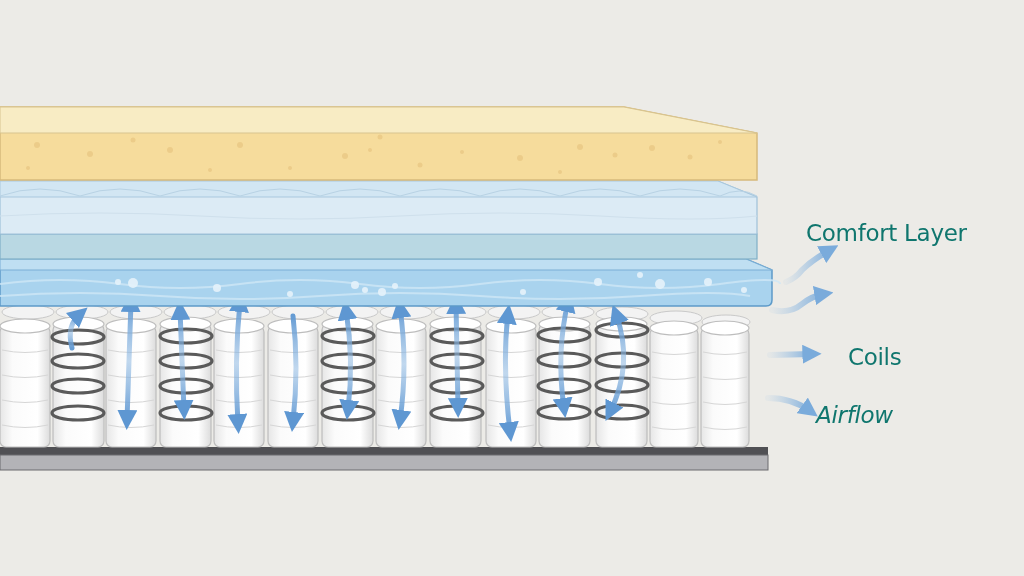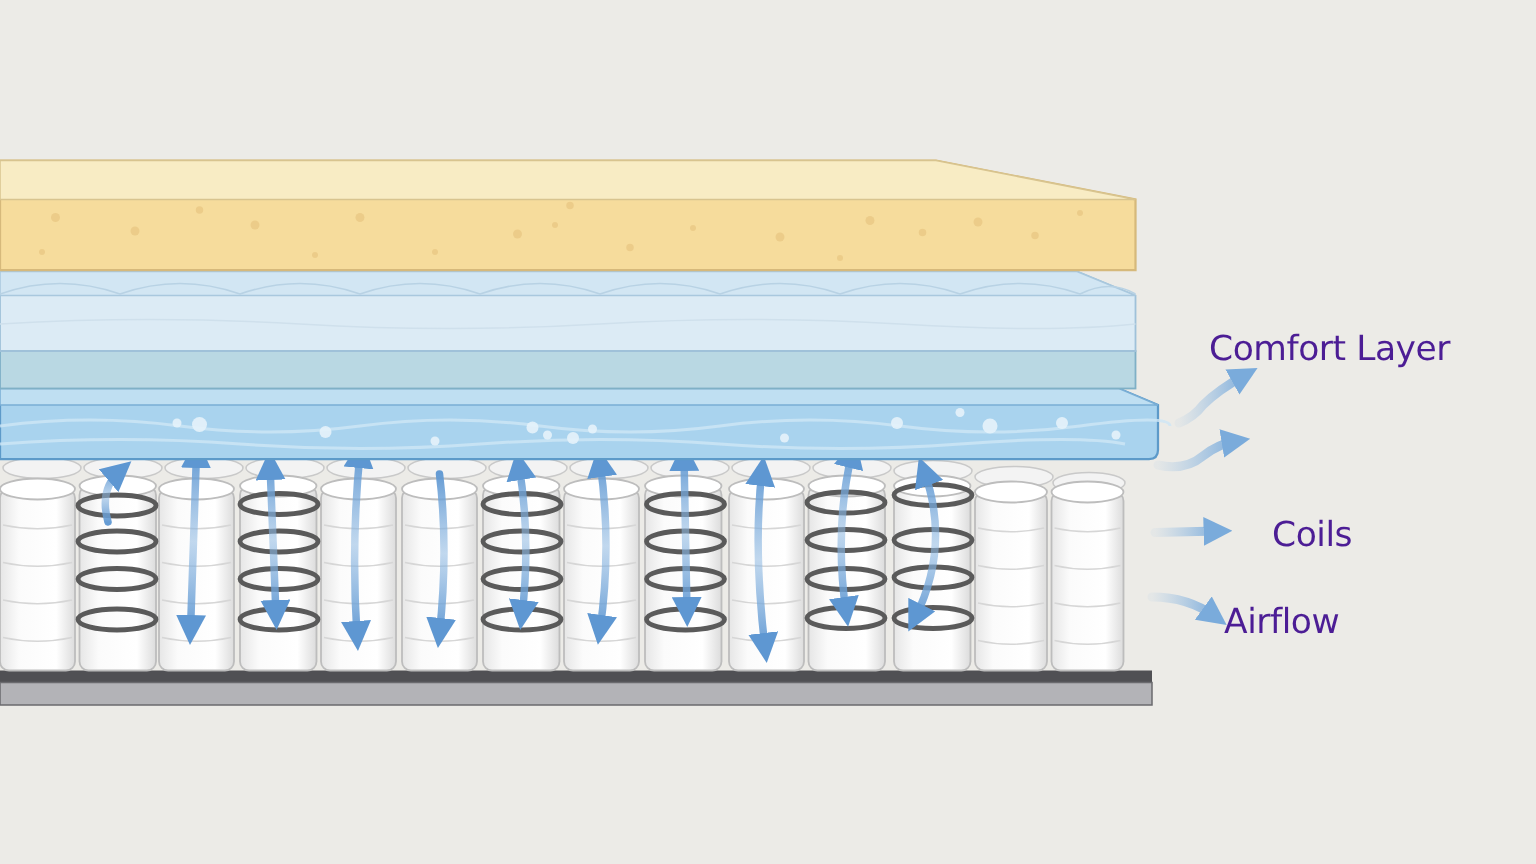--- a/index.html
+++ b/index.html
@@ -5,21 +5,21 @@
   html, body { margin: 0; padding: 0; }
   body {
     width: 1024px; height: 576px; overflow: hidden;
     background: #ecebe7;
     font-family: "DejaVu Sans", "Liberation Sans", sans-serif;
     position: relative;
   }
   #diagram { position: absolute; left: 0; top: 0; width: 1024px; height: 576px; }
   .label {
     position: absolute;
-    color: #4c1d95;
+    color: #0f766e;
     font-family: "DejaVu Sans", sans-serif;
     font-size: 23px;
     letter-spacing: -0.3px;
     white-space: nowrap;
   }
 </style>
 </head>
 <body>
 
 <svg id="diagram" viewBox="0 0 1024 576" xmlns="http://www.w3.org/2000/svg">
@@ -263,13 +263,13 @@
   <g fill="none" stroke="url(#sideArrowGrad)" stroke-width="6" stroke-linecap="round">
     <path d="M786,282 q10,-4 16,-12 q10,-10 28,-20" marker-end="url(#ahSide)"></path>
     <path d="M772,310 q18,4 30,-6 q10,-8 22,-10" marker-end="url(#ahSide)"></path>
     <path d="M770,355 L812,354" marker-end="url(#ahSide)"></path>
     <path d="M768,398 q24,0 42,13" marker-end="url(#ahSide)"></path>
   </g>
 </svg>
 
 <div class="label" style="left:806px; top:220px;">Comfort Layer</div>
 <div class="label" style="left:848px; top:344px;">Coils</div>
-<div class="label" style="left:816px; top:402px;">Airflow</div>
+<div class="label" style="left:816px; top:402px;font-style:italic;">Airflow</div>
 
 </body></html>

